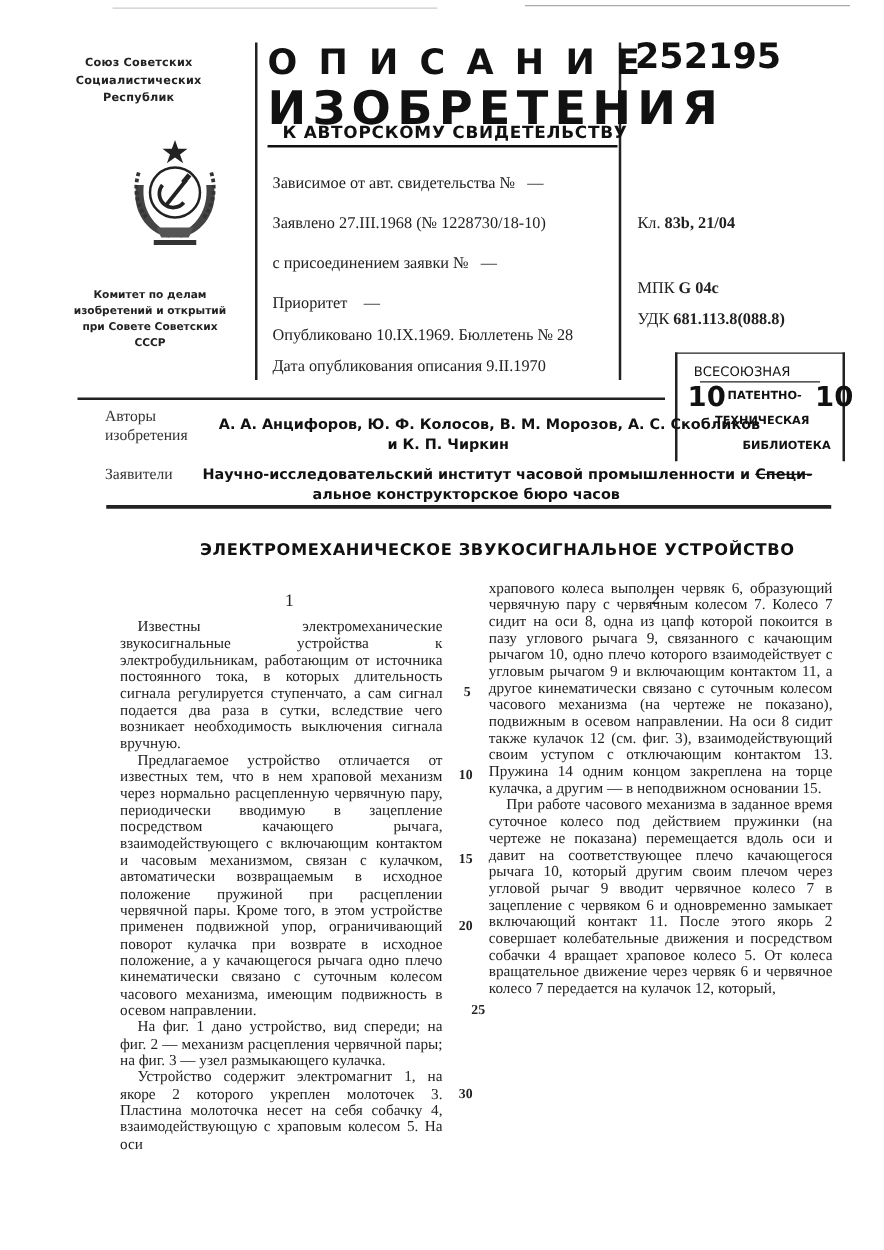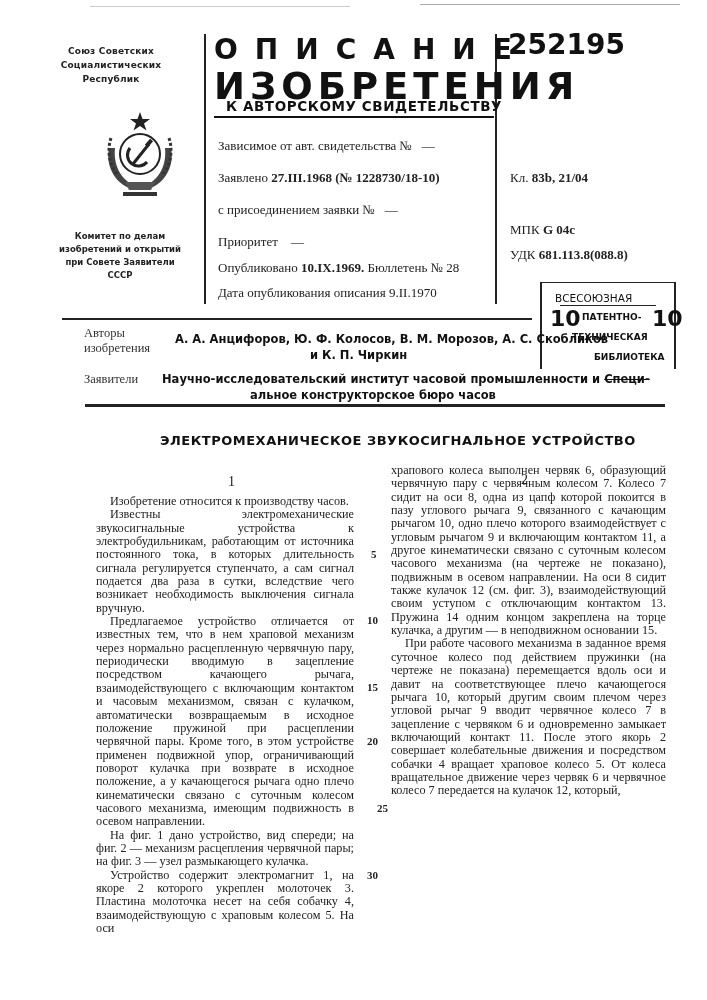--- a/index.html
+++ b/index.html
@@ -17,21 +17,21 @@
   .vline2{left:495px;top:34px;width:2px;height:270px;background:#222;}
   .title1{left:214px;top:28px;font-family:"DejaVu Sans",sans-serif;font-weight:bold;font-size:28px;
           letter-spacing:17px;line-height:44px;color:#111;}
   .title2{left:214px;top:66px;font-family:"DejaVu Sans",sans-serif;font-weight:bold;font-size:37px;
           letter-spacing:5px;line-height:42px;color:#111;}
   .title3{left:226px;top:98px;font-family:"DejaVu Sans",sans-serif;font-weight:bold;font-size:13.5px;
           letter-spacing:0.6px;color:#111;}
   .underline{left:214px;top:116px;width:280px;height:2px;background:#111;}
   .patno{left:508px;top:28px;font-family:"DejaVu Sans",sans-serif;font-weight:bold;font-size:28px;color:#111;}
   .meta{left:218px;font-size:13px;color:#222;white-space:nowrap;}
-  .meta b{font-weight:bold;}
+  .meta b{font-weight:normal;}
   .rmeta{left:510px;font-size:13px;color:#222;white-space:nowrap;}
   .hr1{left:62px;top:318px;width:470px;height:2px;background:#222;}
   .stamp{left:540px;top:282px;width:132px;height:86px;border-left:2px solid #222;border-right:2px solid #222;border-top:1px solid #222;}
   .stamp-title{left:555px;top:292px;font-family:"DejaVu Sans",sans-serif;font-weight:normal;font-size:10.5px;color:#111;}
   .stamp-line{left:560px;top:305px;width:96px;height:1px;background:#222;}
   .stamp-num{font-family:"DejaVu Sans",sans-serif;font-weight:bold;font-size:22px;color:#111;}
   .stamp-txt{font-family:"DejaVu Sans",sans-serif;font-weight:bold;font-size:9px;color:#111;}
   .label{font-size:12.5px;color:#333;}
   .authors{left:175px;top:332px;font-family:"DejaVu Sans",sans-serif;font-size:11.5px;font-weight:bold;color:#111;white-space:nowrap;}
   .authors2{left:310px;top:348px;font-family:"DejaVu Sans",sans-serif;font-size:11.5px;font-weight:bold;color:#111;}
@@ -71,21 +71,21 @@
     <line x1="38" y1="56" x2="54" y2="36" stroke="#222" stroke-width="3"></line>
     <rect x="50" y="33" width="8" height="4" fill="#222" transform="rotate(-50 54 35)"></rect>
     <path d="M30,74 L60,74 L56,82 L34,82 Z" fill="#555"></path>
     <rect x="28" y="84" width="34" height="4" fill="#333"></rect>
   </svg>
 </div>
 
 <div class="abs committee">
   <div>Комитет по делам</div>
   <div>изобретений и открытий</div>
-  <div>при Совете Заявители</div>
+  <div>при Совете Советских</div>
   <div>СССР</div>
 </div>
 
 <div class="abs vline1"></div>
 <div class="abs vline2"></div>
 
 <div class="abs title1">ОПИСАНИЕ</div>
 <div class="abs title2">ИЗОБРЕТЕНИЯ</div>
 <div class="abs title3"><span>К АВТОРСКОМУ СВИДЕТЕЛЬСТВУ</span></div>
 <div class="abs underline"></div>
@@ -157,21 +157,20 @@
 <div class="abs applicant2">альное конструкторское бюро часов</div>
 
 <div class="abs hr2"></div>
 
 <div class="abs doc-title">ЭЛЕКТРОМЕХАНИЧЕСКОЕ ЗВУКОСИГНАЛЬНОЕ УСТРОЙСТВО</div>
 
 <div class="abs colnum" style="left:228px;top:474px">1</div>
 <div class="abs colnum" style="left:521px;top:472px">2</div>
 
 <div class="abs col" style="left:96px;top:495px;width:258px">
-  <p>Изобретение относится к производству часов.</p>
   <p>Известны электромеханические звукосигнальные устройства к электробудильникам, работающим от источника постоянного тока, в которых длительность сигнала регулируется ступенчато, а сам сигнал подается два раза в сутки, вследствие чего возникает необходимость выключения сигнала вручную.</p>
   <p>Предлагаемое устройство отличается от известных тем, что в нем храповой механизм через нормально расцепленную червячную пару, периодически вводимую в зацепление посредством качающего рычага, взаимодействующего с включающим контактом и часовым механизмом, связан с кулачком, автоматически возвращаемым в исходное положение пружиной при расцеплении червячной пары. Кроме того, в этом устройстве применен подвижной упор, ограничивающий поворот кулачка при возврате в исходное положение, а у качающегося рычага одно плечо кинематически связано с суточным колесом часового механизма, имеющим подвижность в осевом направлении.</p>
   <p>На фиг. 1 дано устройство, вид спереди; на фиг. 2 — механизм расцепления червячной пары; на фиг. 3 — узел размыкающего кулачка.</p>
   <p>Устройство содержит электромагнит 1, на якоре 2 которого укреплен молоточек 3. Пластина молоточка несет на себя собачку 4, взаимодействующую с храповым колесом 5. На оси</p>
 </div>
 
 <div class="abs lnum" style="left:371px;top:548px">5</div>
 <div class="abs lnum" style="left:367px;top:614px">10</div>
 <div class="abs lnum" style="left:367px;top:681px">15</div>
 <div class="abs lnum" style="left:367px;top:735px">20</div>

